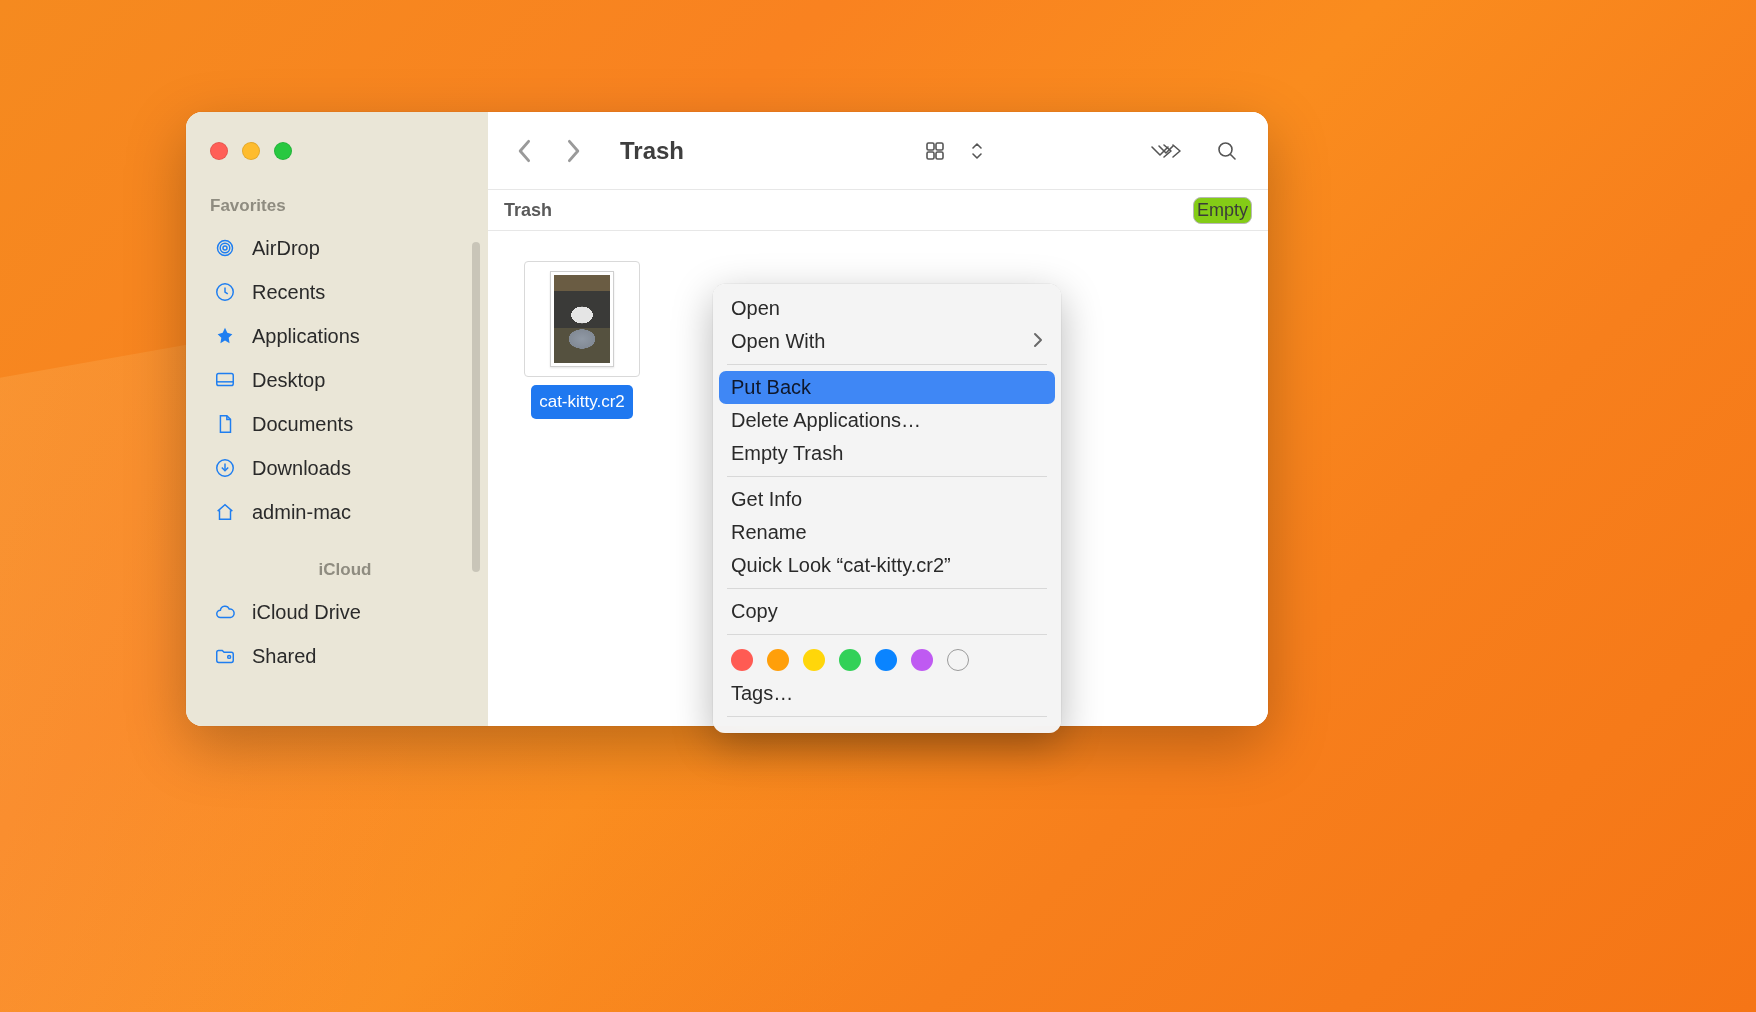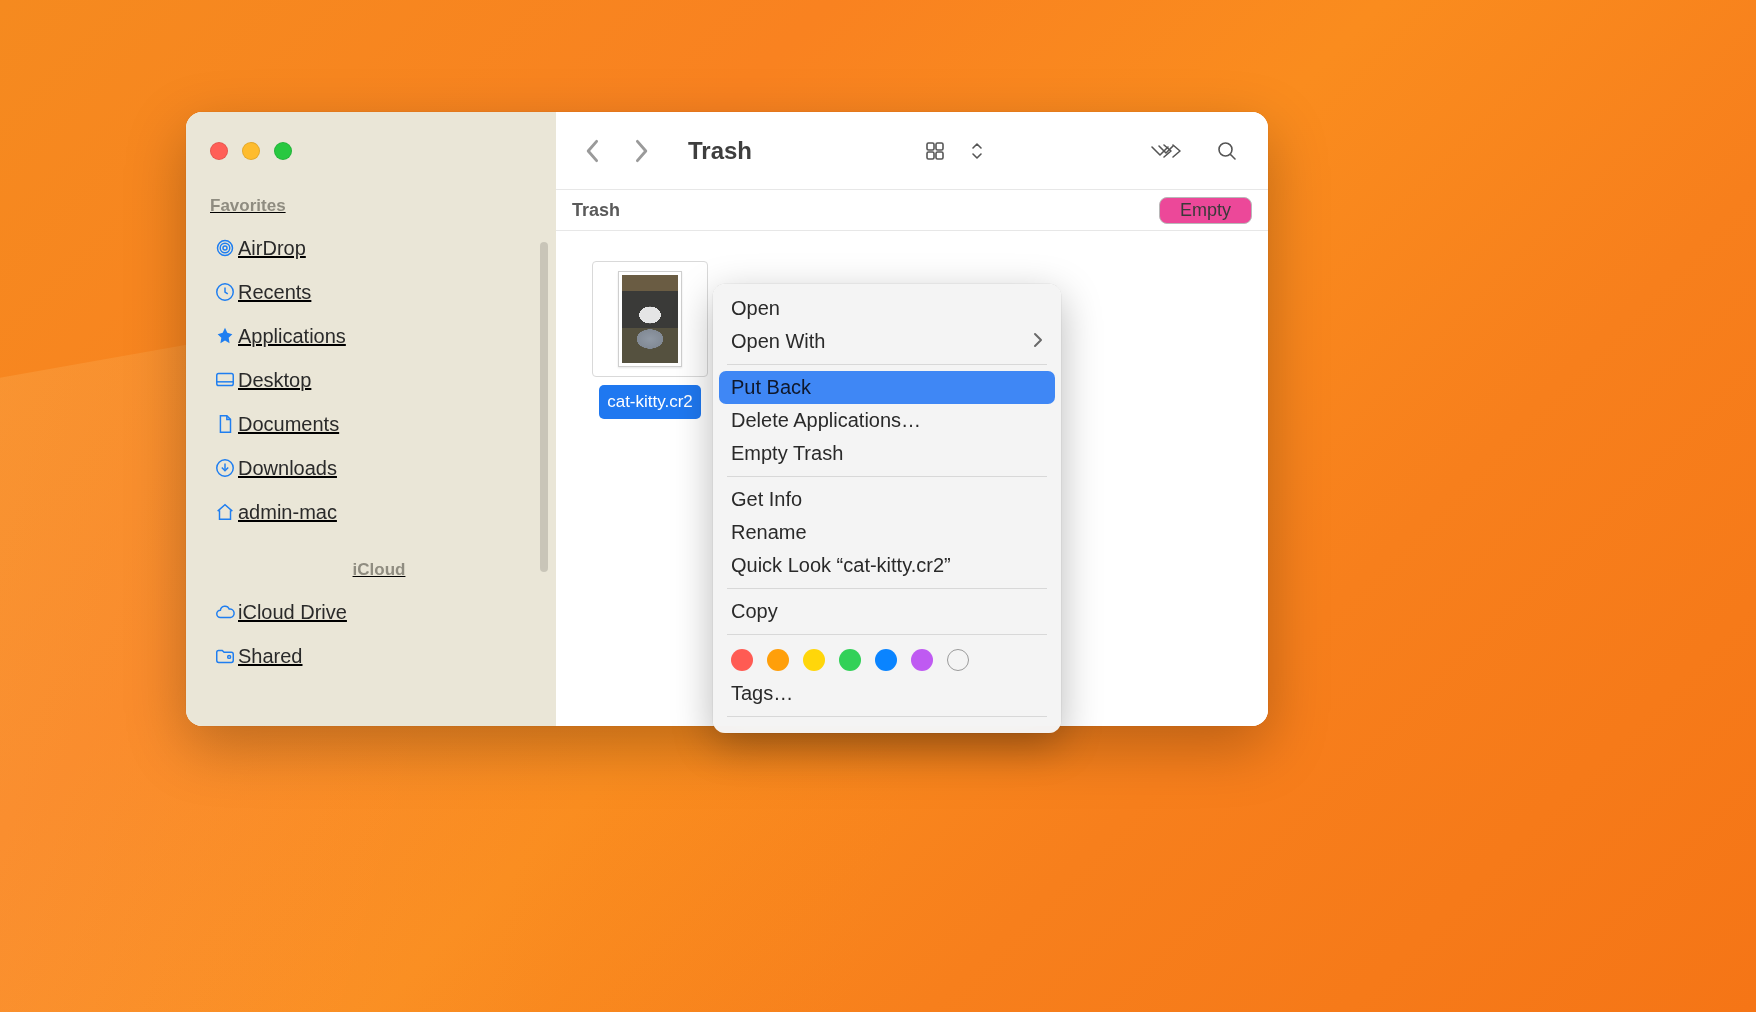--- a/index.html
+++ b/index.html
@@ -27,44 +27,43 @@
       width: 1082px; height: 614px;
       background: #fff;
       border-radius: 16px;
       box-shadow: 0 20px 60px rgba(0,0,0,0.25), 0 0 0 0.5px rgba(0,0,0,0.05);
       display: flex;
       overflow: hidden;
     }
 
     
     .sidebar {
-      width: 370px;
+      width: 302px;
       background: #eae6d7;
       padding: 24px 8px 24px 22px;
       position: relative;
       flex-shrink: 0;
-      text-decoration: underline;
     }
     .traffic-lights {
       display: flex; gap: 14px;
       padding: 6px 0 30px 2px;
     }
     .tl { width: 18px; height: 18px; border-radius: 50%; }
     .tl.red    { background: #ff5f57; border: 0.5px solid rgba(0,0,0,0.1); }
     .tl.yellow { background: #febc2e; border: 0.5px solid rgba(0,0,0,0.1); }
     .tl.green  { background: #28c840; border: 0.5px solid rgba(0,0,0,0.1); }
 
     .section-heading {
       font-size: 17px;
       font-weight: 600;
       color: #8f8c80;
       padding: 6px 0 10px 2px;
     }
     .sidebar-item {
-      display: flex; align-items: center; 
+      display: flex; align-items: center; gap: 14px;
       padding: 9px 4px;
       font-size: 20px;
       color: #2a2a2a;
       cursor: default;
     }
     .sidebar-item .icon {
       width: 26px; height: 26px;
       display: flex; align-items: center; justify-content: center;
       color: #1f7ef0;
       flex-shrink: 0;
@@ -119,24 +118,24 @@
       display: flex; align-items: center;
       padding: 0 16px;
     }
     .pathbar .loc {
       font-size: 18px; font-weight: 700; color: #5a5a5a;
       flex: 1;
     }
     .empty-btn {
       font-size: 18px;
       color: #3a3a3a;
-      background: #ec4899;
+      background: #84cc16;
       border: 1.5px solid #b8b8b8;
       border-radius: 8px;
-      padding: 2px 20px;
+      padding: 2px 3px;
     }
 
     .content-area {
       flex: 1;
       padding: 28px 28px;
       position: relative;
     }
     .file-item {
       position: absolute;
       left: 30px; top: 30px;

